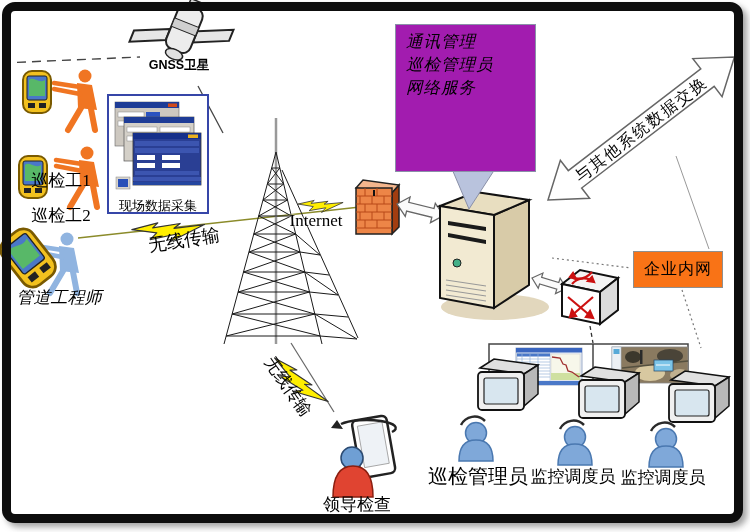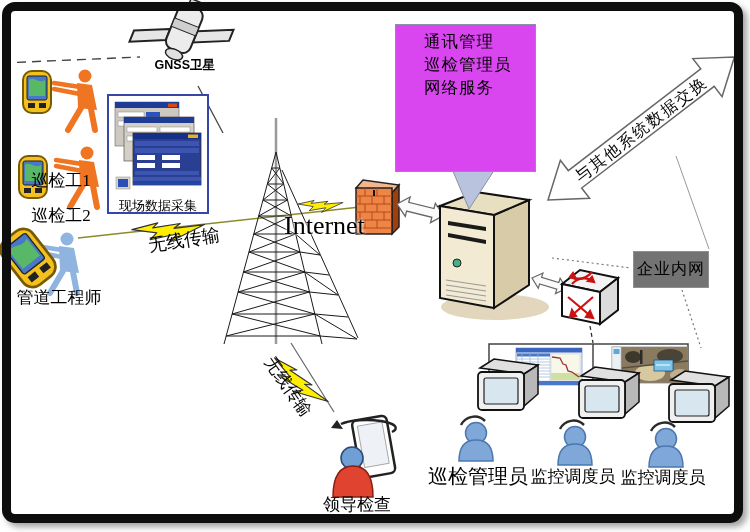--- a/index.html
+++ b/index.html
@@ -3,25 +3,25 @@
 <meta charset="utf-8">
 <style>
   html,body{margin:0;padding:0;background:#fff;}
   .stage{position:relative;width:750px;height:532px;background:#fff;overflow:hidden;
          font-family:"Liberation Serif","DejaVu Serif",serif;}
   .art{position:absolute;left:0;top:0;z-index:1;}
   .lbl{position:absolute;z-index:3;color:#000;text-align:center;white-space:nowrap;
        font-family:"Liberation Serif","DejaVu Serif",serif;}
   .lbl.sans{font-family:"Liberation Sans","DejaVu Sans",sans-serif;}
   .callout{position:absolute;left:395px;top:24px;width:141px;height:148px;z-index:2;
-           background:#d946ef;border:1.2px solid #8a90a8;box-sizing:border-box;
-           padding:5px 4px 0 28px;}
+           background:#a21caf;border:1.2px solid #8a90a8;box-sizing:border-box;
+           padding:5px 4px 0 10px;font-style:italic;}
   .callout .ci{font-size:16.5px;line-height:23.2px;letter-spacing:1px;color:#000;}
-  .intranet{position:absolute;left:633px;top:251px;width:76px;height:37px;z-index:2;
-            background:#737373;border:1px solid #8f8f8f;box-sizing:border-box;
+  .intranet{position:absolute;left:633px;top:251px;width:90px;height:37px;z-index:2;
+            background:#f97316;border:1px solid #8f8f8f;box-sizing:border-box;
             display:flex;align-items:center;justify-content:center;font-size:16px;letter-spacing:1px;}
   .frame{position:absolute;left:2px;top:2px;right:7px;bottom:9px;z-index:5;
          border:9px solid #0d0d0d;border-radius:13px;pointer-events:none;
          box-shadow:4px 4px 6px rgba(130,130,130,.75);}
   .rot{transform-origin:center center;}
 </style>
 </head>
 <body>
 
 <div class="stage">
@@ -298,27 +298,27 @@
 </svg>
 
 <div class="callout">
   <div class="ci">通讯管理</div>
   <div class="ci">巡检管理员</div>
   <div class="ci">网络服务</div>
 </div>
 
 <div class="intranet">企业内网</div>
 
-<div class="lbl sans" style="left:143px;top:57px;width:72px;font-size:12.5px;font-weight:bold;text-align:right;">GNSS卫星</div>
+<div class="lbl sans" style="left:143px;top:57px;width:72px;font-size:12.5px;font-weight:bold;">GNSS卫星</div>
 <div class="lbl" style="left:15px;top:129px;width:92px;font-size:17px;margin-top:40px;">巡检工1</div>
 <div class="lbl" style="left:15px;top:204px;width:92px;font-size:17px;">巡检工2</div>
-<div class="lbl" style="left:8px;top:286px;width:102px;font-size:17px;">管道工程师</div>
+<div class="lbl" style="left:8px;top:286px;width:102px;font-size:17px;font-style:italic;">管道工程师</div>
 <div class="lbl" style="left:111px;top:197px;width:94px;font-size:13px;">现场数据采集</div>
 <div class="lbl rot" style="left:136px;top:228px;width:96px;font-size:18px;transform:rotate(-9deg);">无线传输</div>
-<div class="lbl" style="left:284px;top:211px;width:80px;font-size:26px;text-shadow:0 0 3px #fff,0 0 3px #fff;">Internet</div>
+<div class="lbl" style="left:276px;top:211px;width:80px;font-size:17px;text-shadow:0 0 3px #fff,0 0 3px #fff;">Internet</div>
 <div class="lbl rot" style="left:234px;top:375px;width:108px;font-size:17px;transform:rotate(55deg);">无线传输</div>
 <div class="lbl" style="left:427px;top:463px;width:102px;font-size:20px;">巡检管理员</div>
 <div class="lbl" style="left:523px;top:465px;width:100px;font-size:17px;">监控调度员</div>
 <div class="lbl" style="left:613px;top:466px;width:100px;font-size:17px;">监控调度员</div>
 <div class="lbl" style="left:307px;top:493px;width:100px;font-size:17px;">领导检查</div>
 
 <div class="frame"></div>
 
 </div>
 

